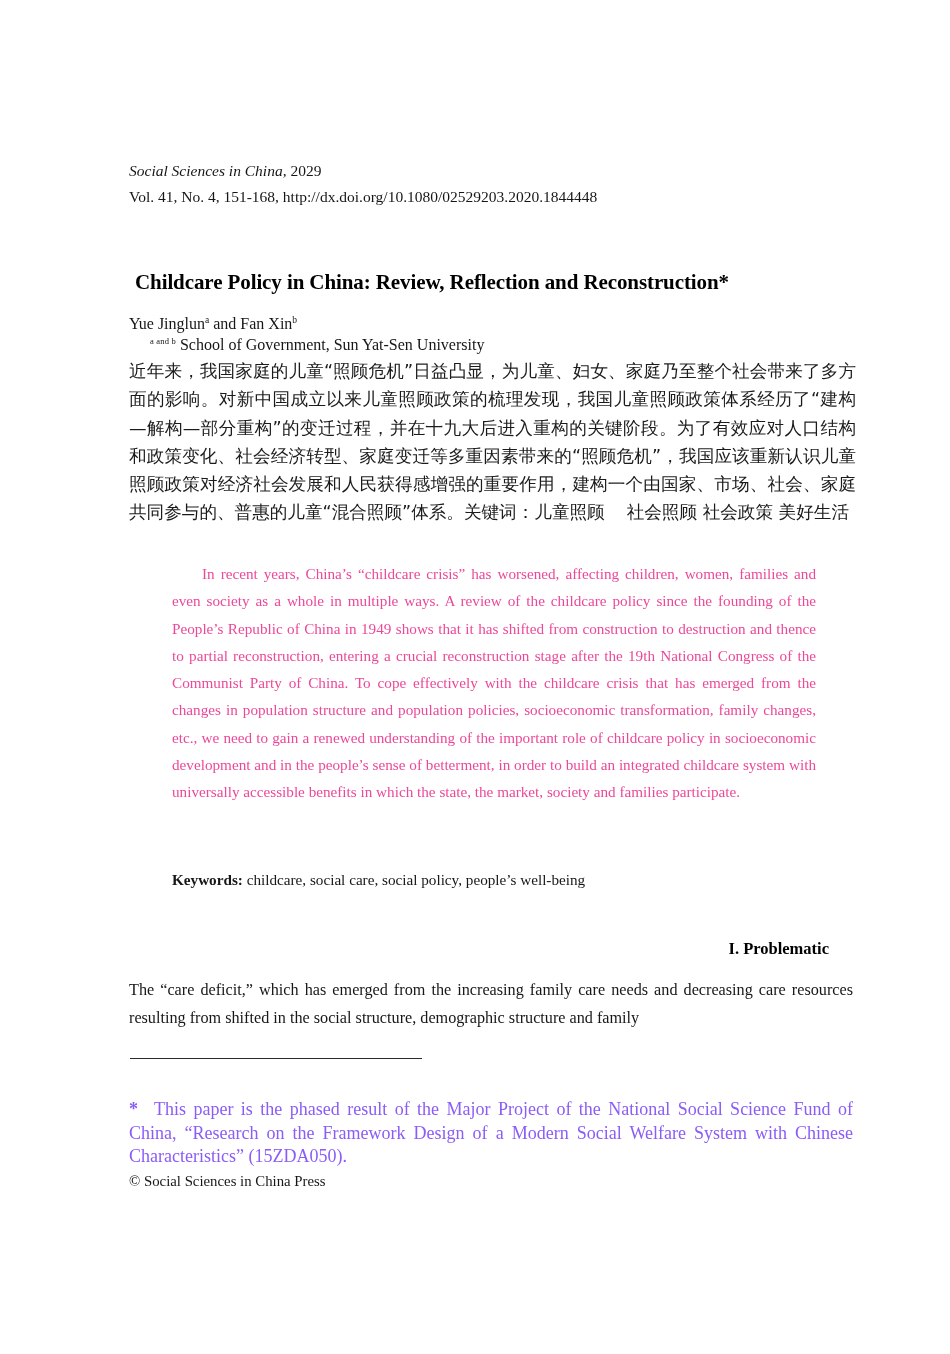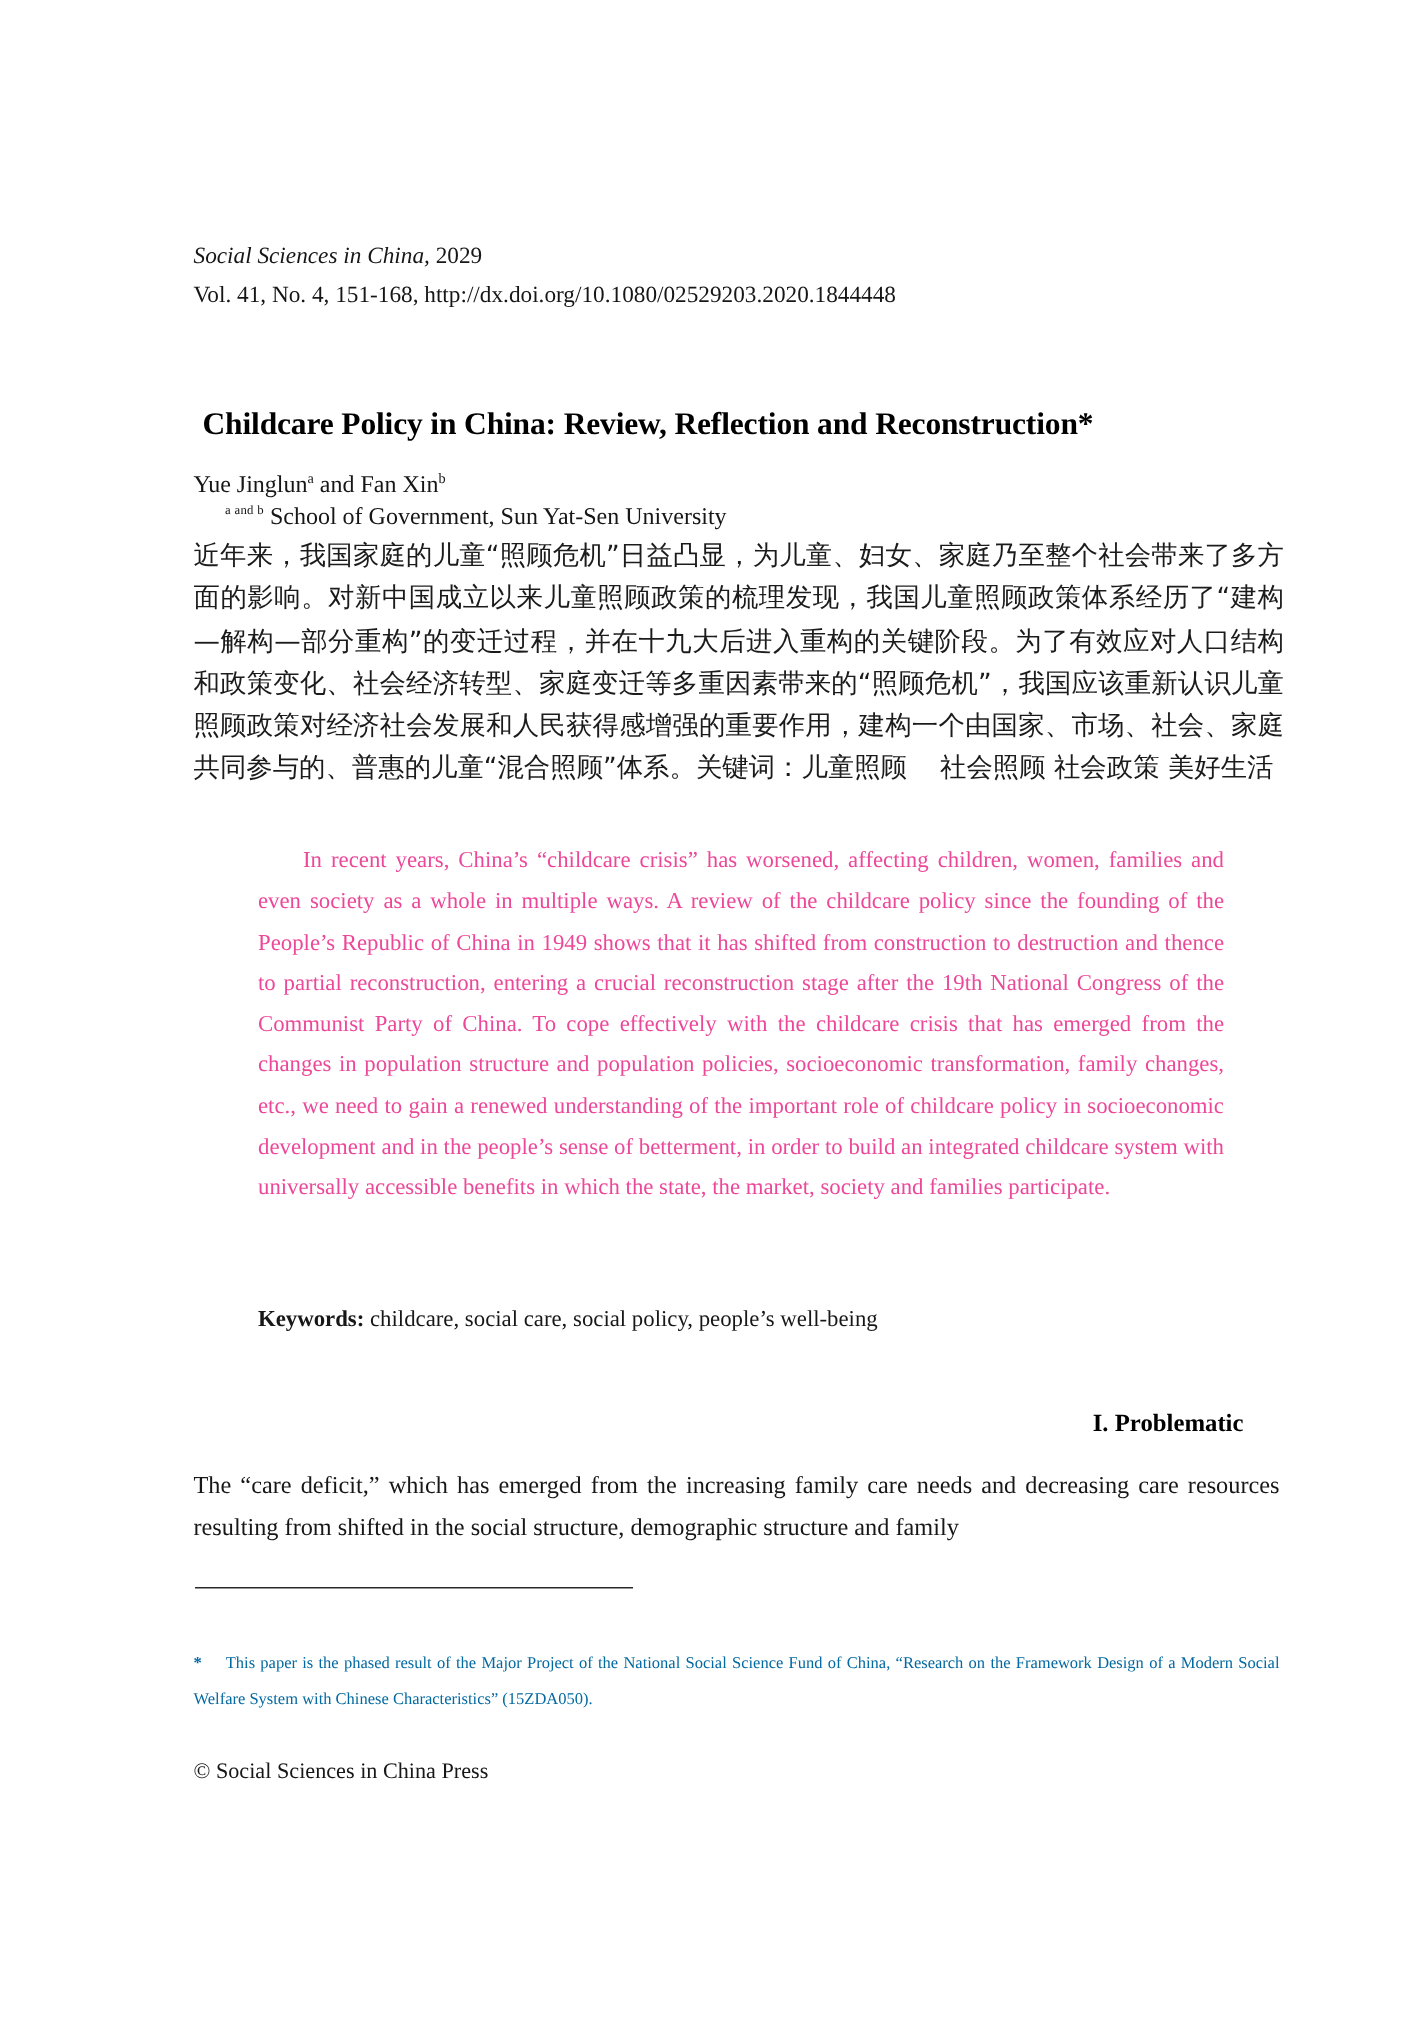--- a/index.html
+++ b/index.html
@@ -164,24 +164,24 @@
     height: 0;
     border-top: 1.4px solid #2a2a2a;
   }
 
   
   .footnote {
     position: absolute;
     left: 129px;
     top: 1098px;
     width: 724px;
-    font-size: 11px;
+    font-size: 18px;
     line-height: 23.5px;
     text-align: justify;
-    color: #0369a1;
+    color: #8b5cf6;
   }
   .footnote .star {
     font-weight: bold;
   }
   .footnote .star-gap {
     display: inline-block;
     width: 16px;
   }
   .copyright {
     position: absolute;

